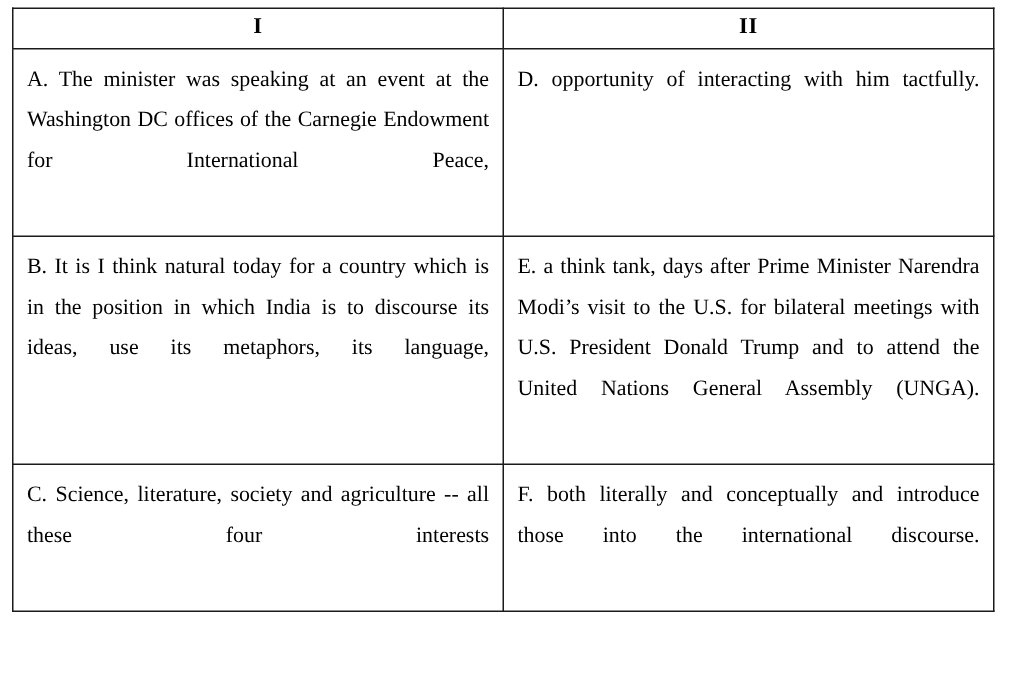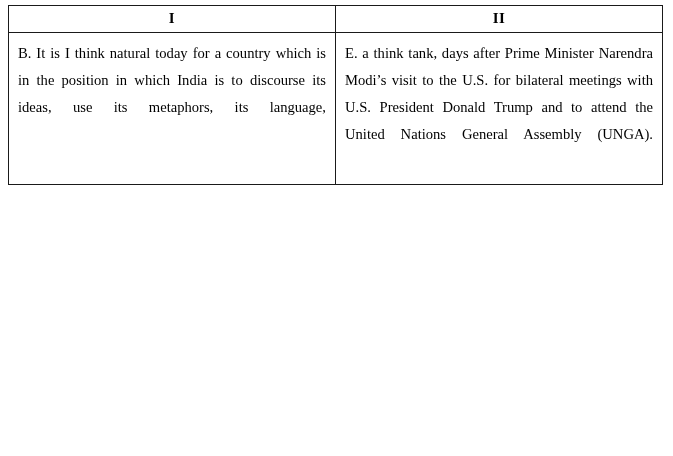--- a/index.html
+++ b/index.html
@@ -71,21 +71,37 @@
     </colgroup>
     <thead>
       <tr>
         <th class="col-head">I</th>
         <th class="col-head">II</th>
       </tr>
     </thead>
     <tbody>
       <tr>
         <td class="cell">
+          <span class="txt">A. The minister was speaking at an event at the Washington DC offices of the Carnegie Endowment for International Peace,</span>
+        </td>
+        <td class="cell">
+          <span class="txt">D. opportunity of interacting with him tactfully.</span>
+        </td>
+      </tr>
+      <tr>
+        <td class="cell">
           <span class="txt">B.    It is I think natural today for a country which is in the position in which India is to discourse its ideas, use its metaphors, its language,</span>
         </td>
         <td class="cell">
           <span class="txt">E. a think tank, days after Prime Minister Narendra Modi’s visit to the U.S. for bilateral meetings with U.S. President Donald Trump and to attend the United Nations General Assembly (UNGA).</span>
+        </td>
+      </tr>
+      <tr>
+        <td class="cell">
+          <span class="txt">C.   Science, literature, society and agriculture -- all these four interests</span>
+        </td>
+        <td class="cell">
+          <span class="txt">F. both literally and conceptually and introduce those into the international discourse.</span>
         </td>
       </tr>
     </tbody>
   </table>
 </div>
 
 </body></html>

